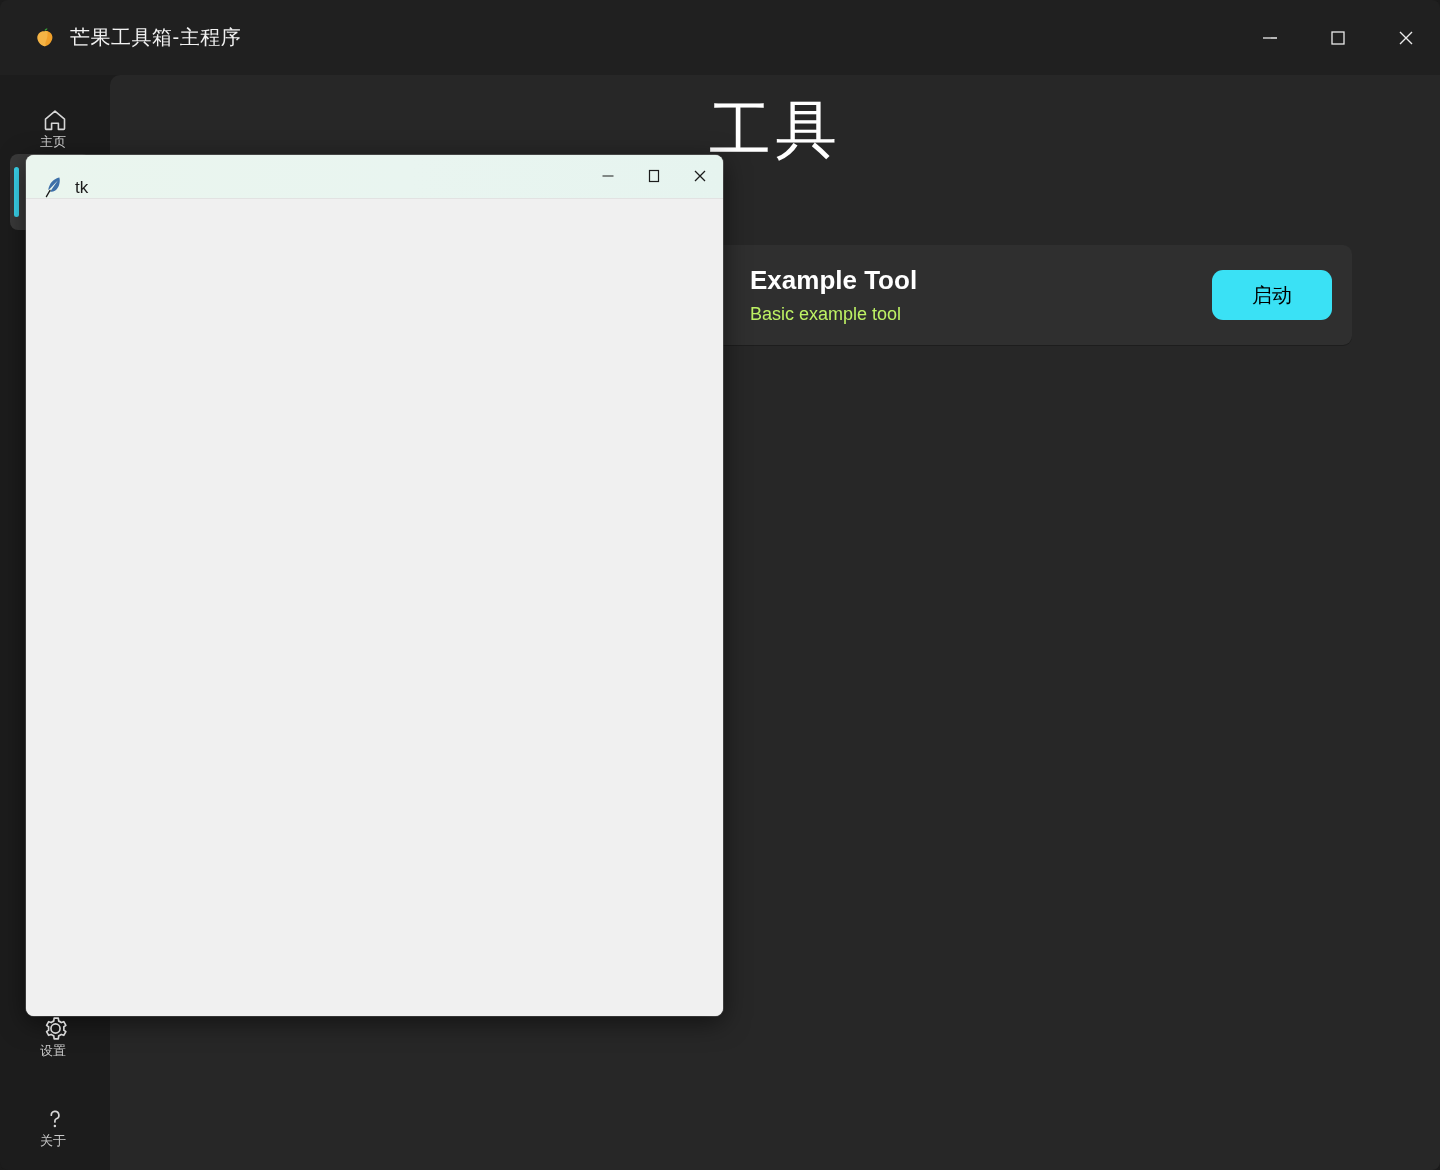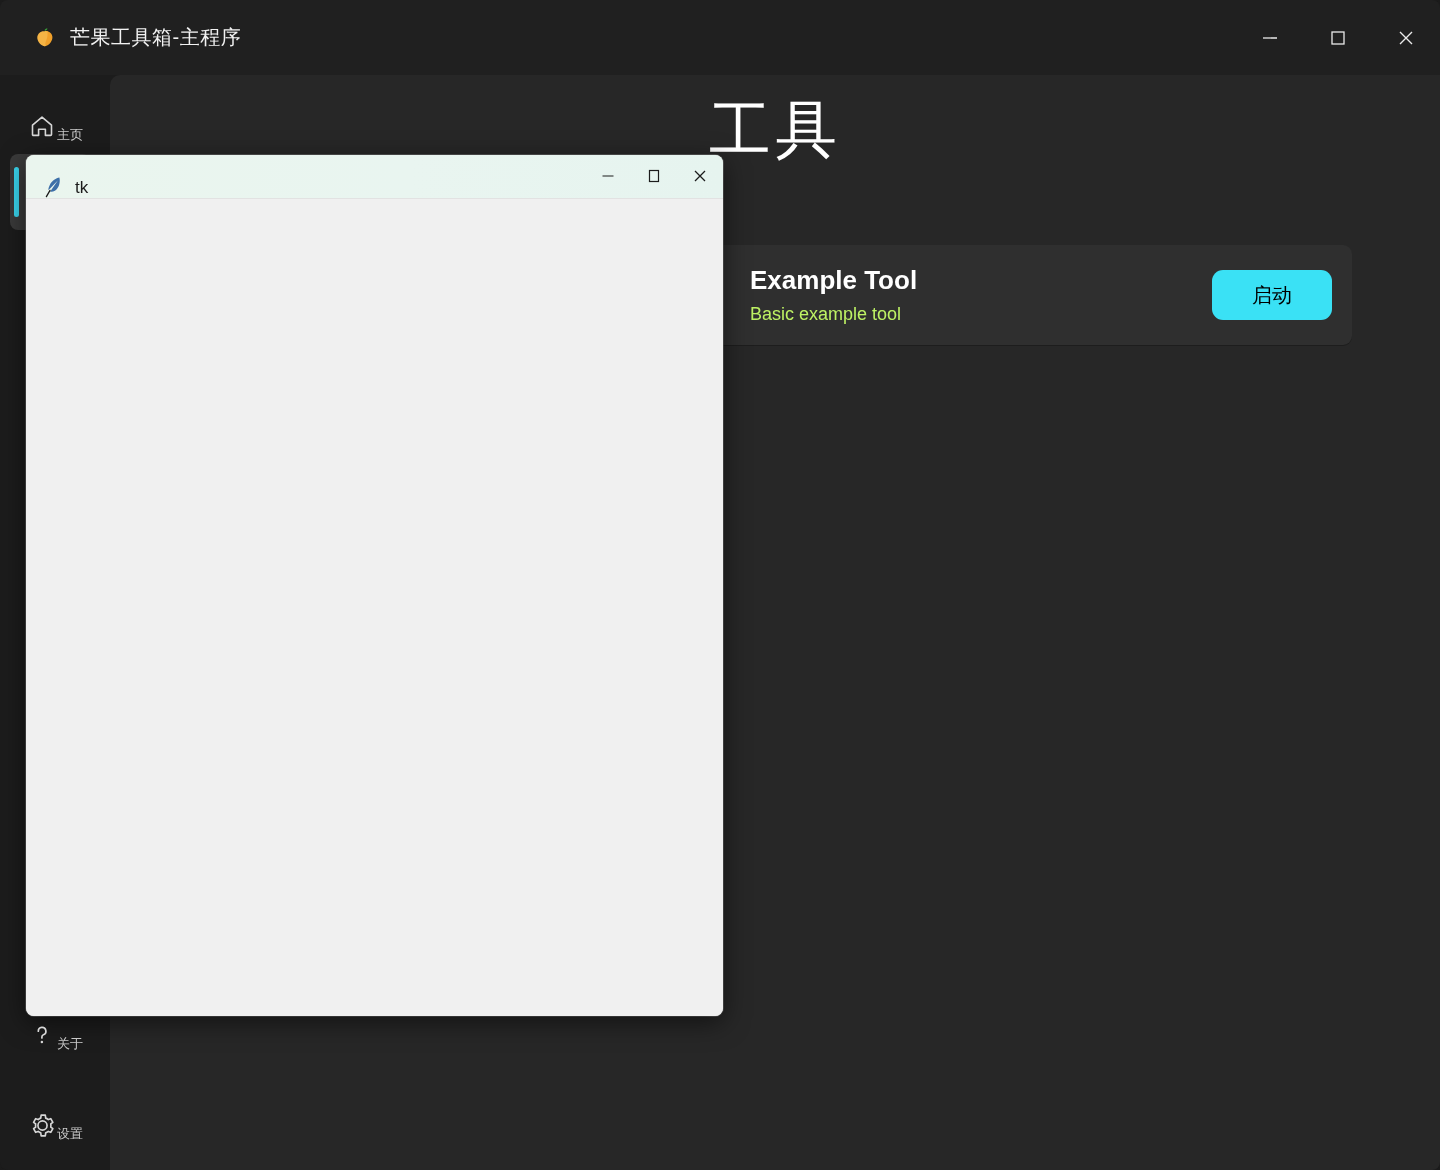--- a/index.html
+++ b/index.html
@@ -74,21 +74,21 @@
     background: #3ad6ee;
   }
   .nav-item.selected .bg {
     position: absolute; left: 10px; top: 50%;
     transform: translateY(-50%);
     width: 80px; height: 76px;
     border-radius: 8px;
     background: #3a3a3a;
   }
   .nav-item .inner { position: relative; z-index: 2;
-    display: flex; align-items: flex-end; }
+    display: flex; flex-direction: column; align-items: flex-start; }
   .nav-spacer { flex: 1 1 auto; }
   .nav-bottom { padding-bottom: 12px; display: flex; flex-direction: column; gap: 24px; }
 
   
   .content {
     position: absolute; left: 110px; top: 75px;
     width: 1330px; height: 1095px;
     background: #272727;
     border-top-left-radius: 10px;
     overflow: hidden;
@@ -205,38 +205,38 @@
         <div class="lbl"></div>
       </div>
     </div>
 
     <div class="nav-spacer"></div>
 
     <div class="nav-bottom">
       <div class="nav-item">
         <div class="inner">
           <div class="ico">
+            <svg width="29" height="29" viewBox="0 0 28 28">
+              <path d="M14 9.6a4.4 4.4 0 1 0 0 8.8 4.4 4.4 0 0 0 0-8.8z" fill="none" stroke="#d6d6d6" stroke-width="1.6"></path>
+              <path d="M22.1 14c0-.5 0-1-.1-1.5l2-1.6-2-3.5-2.4.9c-.8-.6-1.6-1.1-2.5-1.4L16.7 4h-4l-.4 2.9c-.9.3-1.7.8-2.5 1.4l-2.4-.9-2 3.5 2 1.6c-.1.5-.1 1-.1 1.5s0 1 .1 1.5l-2 1.6 2 3.5 2.4-.9c.8.6 1.6 1.1 2.5 1.4l.4 2.9h4l.4-2.9c.9-.3 1.7-.8 2.5-1.4l2.4.9 2-3.5-2-1.6c.1-.5.1-1 .1-1.5z" fill="none" stroke="#d6d6d6" stroke-width="1.6" stroke-linejoin="round"></path>
+            </svg>
+          </div>
+          <div class="lbl">设置</div>
+        </div>
+      </div>
+
+      <div class="nav-item">
+        <div class="inner">
+          <div class="ico">
             <svg width="28" height="28" viewBox="0 0 28 28">
               <path d="M10.3 10.2a3.8 3.8 0 1 1 5.1 3.6c-1 .4-1.5 1.2-1.5 2.2v.9" fill="none" stroke="#d6d6d6" stroke-width="1.7" stroke-linecap="round"></path>
               <circle cx="13.9" cy="21" r="1.25" fill="#d6d6d6"></circle>
             </svg>
           </div>
           <div class="lbl">关于</div>
-        </div>
-      </div>
-
-      <div class="nav-item">
-        <div class="inner">
-          <div class="ico">
-            <svg width="29" height="29" viewBox="0 0 28 28">
-              <path d="M14 9.6a4.4 4.4 0 1 0 0 8.8 4.4 4.4 0 0 0 0-8.8z" fill="none" stroke="#d6d6d6" stroke-width="1.6"></path>
-              <path d="M22.1 14c0-.5 0-1-.1-1.5l2-1.6-2-3.5-2.4.9c-.8-.6-1.6-1.1-2.5-1.4L16.7 4h-4l-.4 2.9c-.9.3-1.7.8-2.5 1.4l-2.4-.9-2 3.5 2 1.6c-.1.5-.1 1-.1 1.5s0 1 .1 1.5l-2 1.6 2 3.5 2.4-.9c.8.6 1.6 1.1 2.5 1.4l.4 2.9h4l.4-2.9c.9-.3 1.7-.8 2.5-1.4l2.4.9 2-3.5-2-1.6c.1-.5.1-1 .1-1.5z" fill="none" stroke="#d6d6d6" stroke-width="1.6" stroke-linejoin="round"></path>
-            </svg>
-          </div>
-          <div class="lbl">设置</div>
         </div>
       </div>
     </div>
   </div>
 
   <div class="content">
     <div class="page-title">工具</div>
 
     <div class="cards">
       <div class="tool-card">

